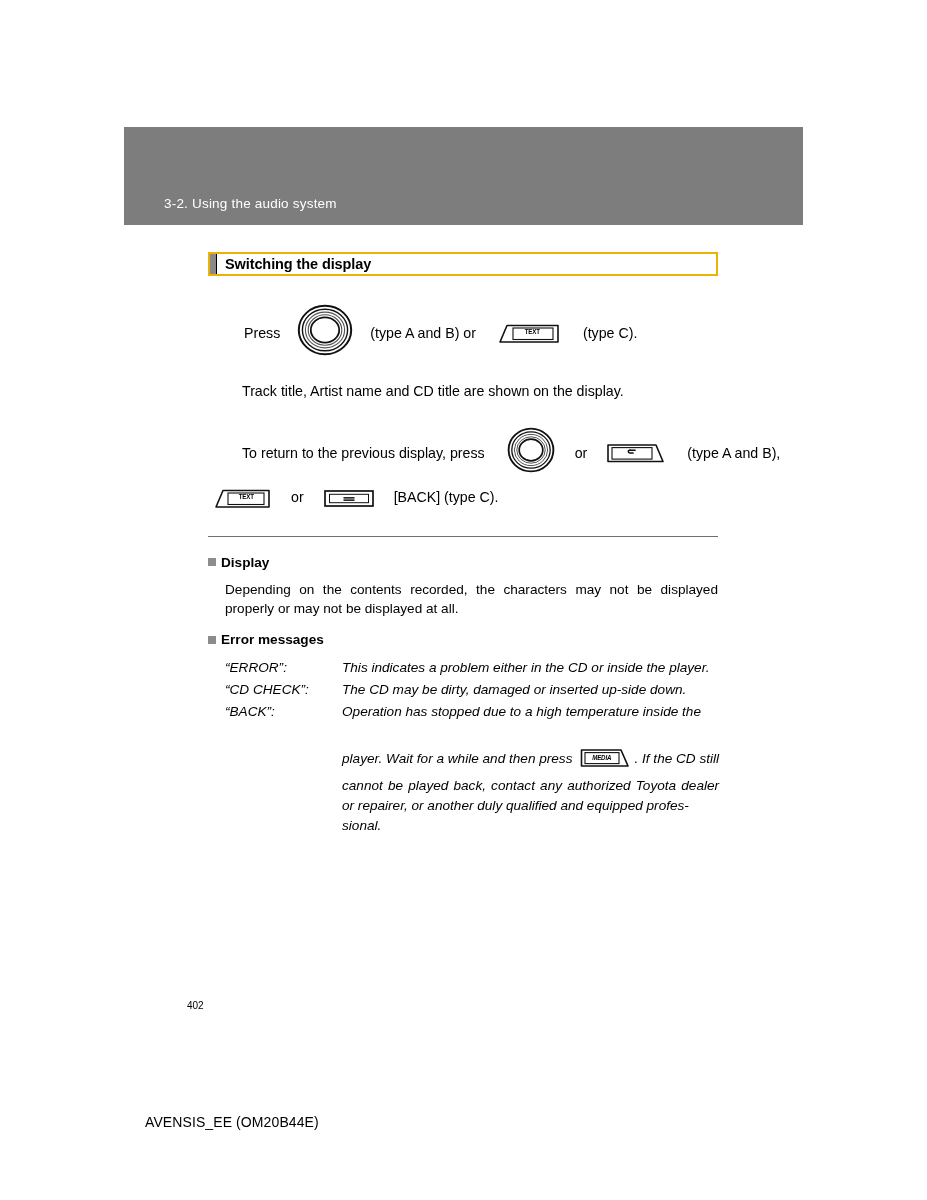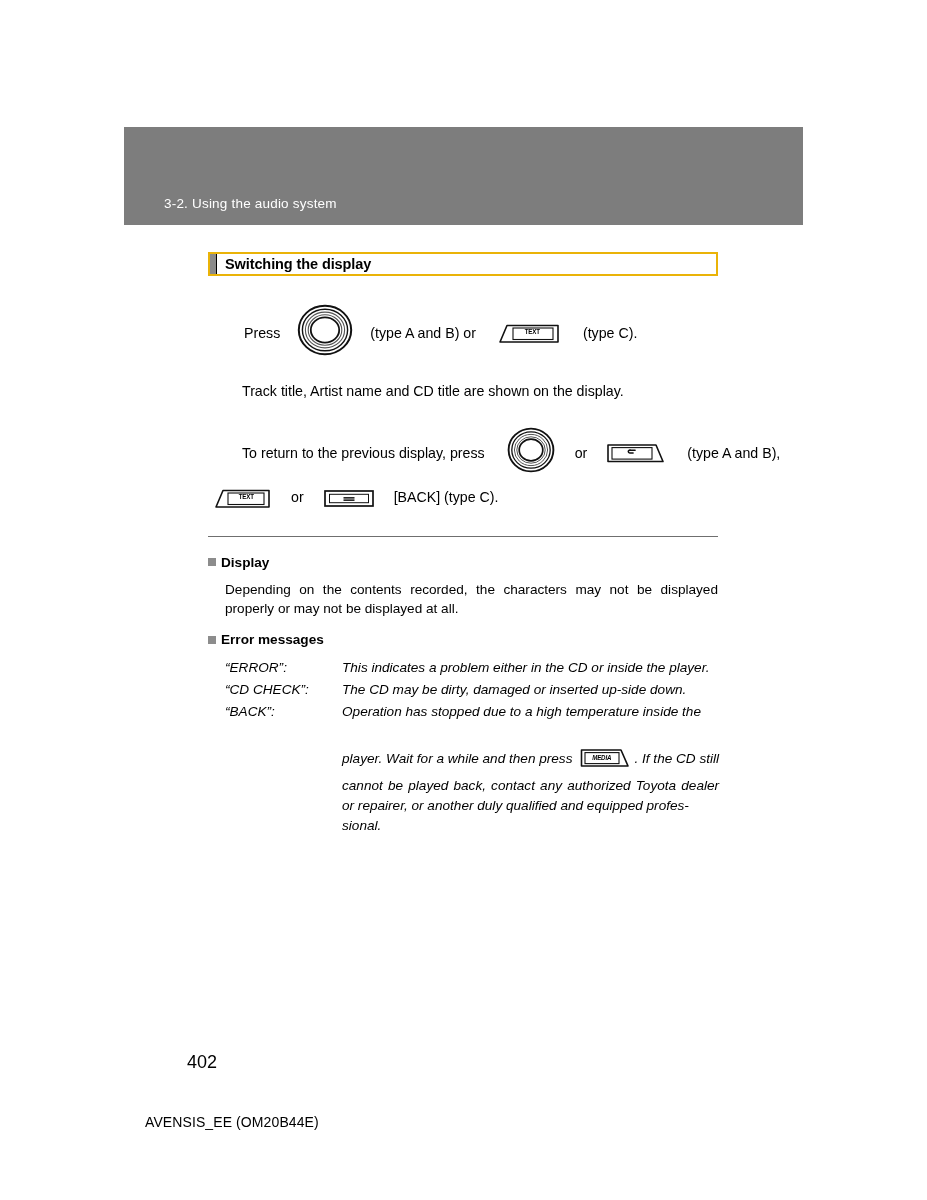--- a/index.html
+++ b/index.html
@@ -187,22 +187,22 @@
     display: flex;
     align-items: center;
     white-space: nowrap;
   }
   .wait-block { margin-top: 7px; text-align: justify; }
 
   
   .page-number {
     position: absolute;
     left: 187px;
-    top: 1052px;
-    font-size: 18px;
+    top: 1000px;
+    font-size: 10px;
   }
   .footer {
     position: absolute;
     left: 145px;
     top: 1114px;
     font-size: 14px;
     letter-spacing: 0.1px;
   }
 </style>
 </head>

